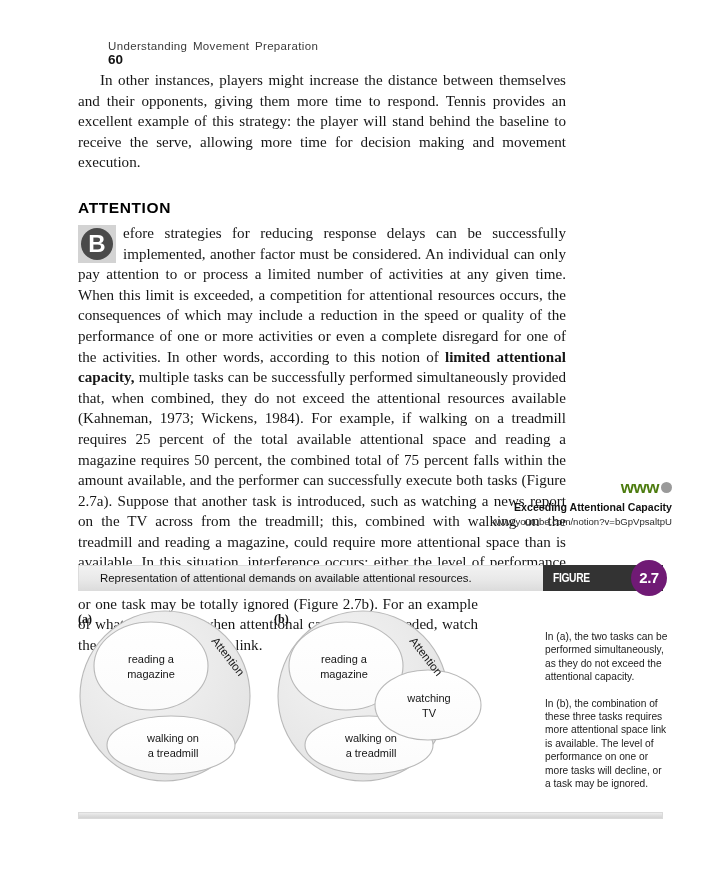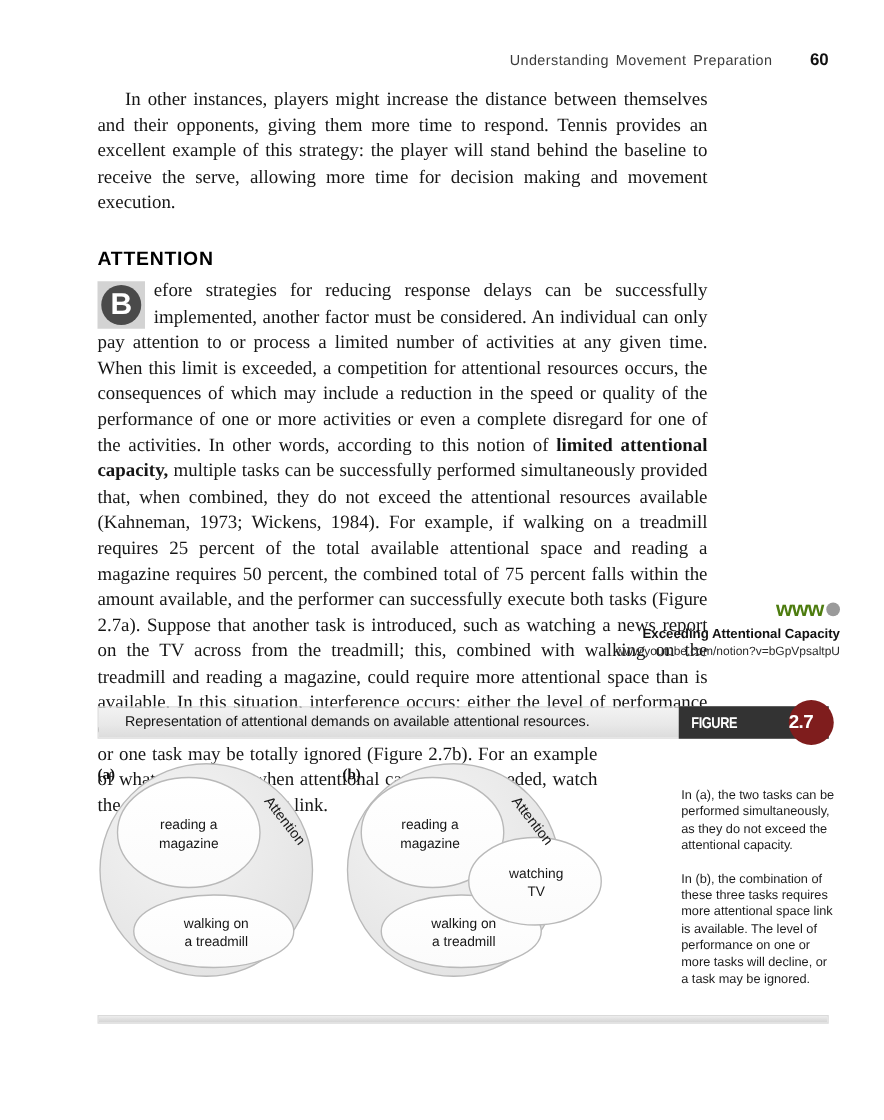--- a/index.html
+++ b/index.html
@@ -18,20 +18,21 @@
 
   
   .running-head {
     position: absolute;
     left: 78px;
     top: 40px;
     width: 585px;
     display: flex;
     align-items: baseline;
     justify-content: flex-end;
+    flex-direction: column;
   }
   .running-head-title {
     font-family: "Liberation Sans", sans-serif;
     font-size: 11.5px;
     letter-spacing: 0.35px;
     color: #3b3b3b;
     word-spacing: 2px;
   }
   .running-head-page {
     font-family: "Liberation Sans", sans-serif;
@@ -191,26 +192,27 @@
     letter-spacing: -0.4px;
     transform: scaleX(0.82);
     transform-origin: left center;
   }
   .fig-badge-circle {
     position: absolute;
     right: -4px;
     top: -5px;
     width: 36px; height: 36px;
     border-radius: 50%;
-    background: #7f1d1d;
+    background: #701a75;
     color: #ffffff;
     font-family: "Liberation Sans", sans-serif;
     font-weight: bold;
     font-size: 15px;
     line-height: 36px;
+    text-align: center;
     letter-spacing: -0.5px;
   }
 
   
   .diagram-area {
     position: absolute;
     left: 78px;
     top: 608px;
     width: 585px;
     height: 180px;

